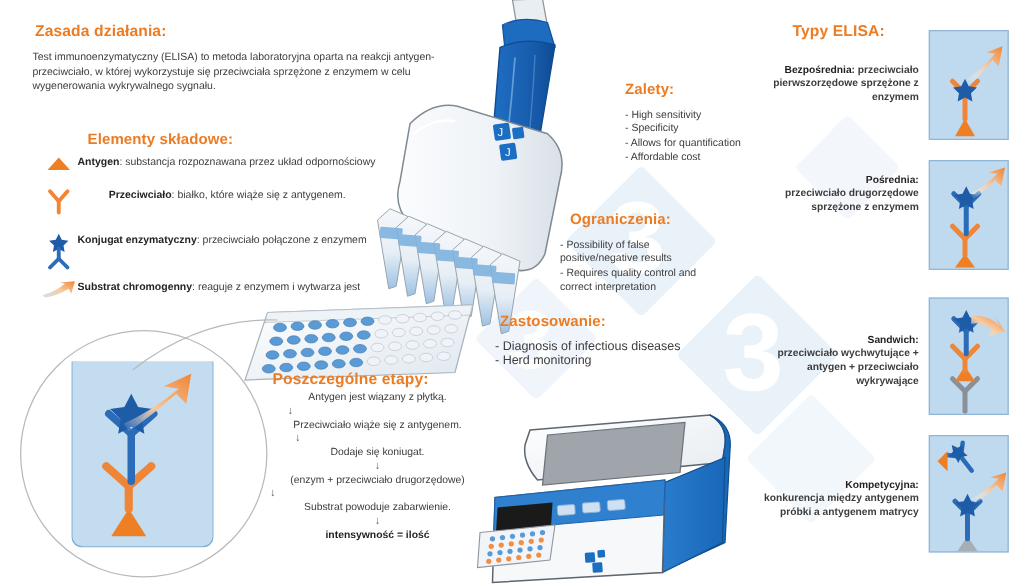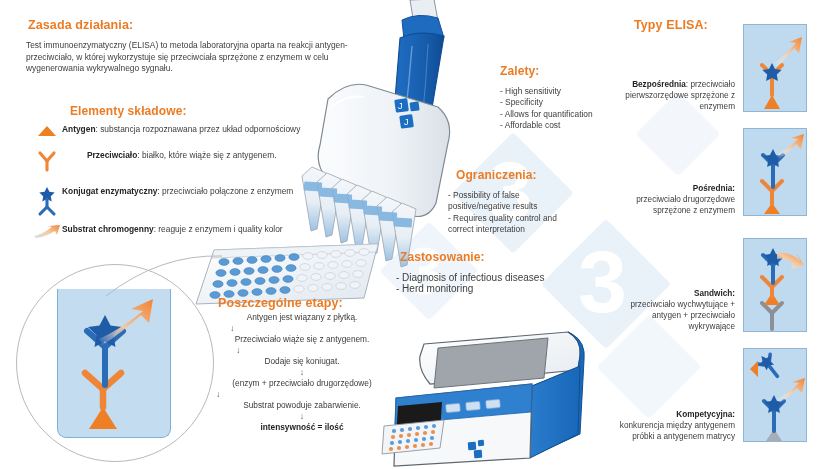--- a/index.html
+++ b/index.html
@@ -24,21 +24,21 @@
   .bd{color:#3d3d3d;}
   .li{white-space:nowrap;}
 
   
   .legend-row{position:absolute;display:flex;align-items:flex-start;}
   .legend-ic{width:30px;flex:0 0 30px;display:flex;justify-content:center;}
   .legend-tx{font-size:8.4px;line-height:11.2px;color:#3d3d3d;}
   .legend-tx b{color:#242424;}
 
   
-  .type-row{position:absolute;display:flex;align-items:flex-end;}
+  .type-row{position:absolute;display:flex;align-items:flex-start;font-weight:bold;}
   .type-tx{font-size:8.2px;line-height:11px;text-align:right;color:#3d3d3d;width:125px;}
   .type-tx b{color:#1f1f1f;}
   .type-card{width:62px;height:86px;background:#bfd9ee;border:1px solid #8fb6d6;
      margin-left:8px;position:relative;overflow:hidden;}
   .type-card.tall{height:92px;}
 
   
   .steps{position:absolute;width:172px;text-align:center;font-size:8.3px;
      line-height:11px;color:#3b3b3b;}
   .steps .ar{display:block;color:#5a5a5a;font-size:9px;line-height:9px;margin:1px 0;}
@@ -359,21 +359,21 @@
         <defs>
             <linearGradient id="subG" x1="0" y1="1" x2="1" y2="0">
           <stop offset="0" stop-color="#cfe2f2"></stop>
               <stop offset=".5" stop-color="#f6cba2"></stop>
           <stop offset="1" stop-color="#ef8536"></stop>
             </linearGradient>
           </defs>
         <path d="M1 12 Q10 10 19 3 L15 2 L27 1 L24 11 L22 7 Q12 13 3 14 Z" fill="url(#subG)"></path>
       </svg>
     </span>
-    <span class="legend-tx"><b>Substrat chromogenny</b><span>: reaguje z enzymem i quality kolor</span></span>
+    <span class="legend-tx"><b>Substrat chromogenny</b><span>: reaguje z enzymem i wytwarza jest</span></span>
   </div>
 
   <div class="blk hd" style="left:500px;top:64px;font-size:12px;">Zalety:</div>
   <div class="blk bd" style="left:500px;top:86px;font-size:8.4px;line-height:11.4px;">
     <div class="li">- High sensitivity</div>
     <div class="li">- Specificity</div>
     <div class="li">- Allows for quantification</div>
     <div class="li">- Affordable cost</div>
   </div>
 

